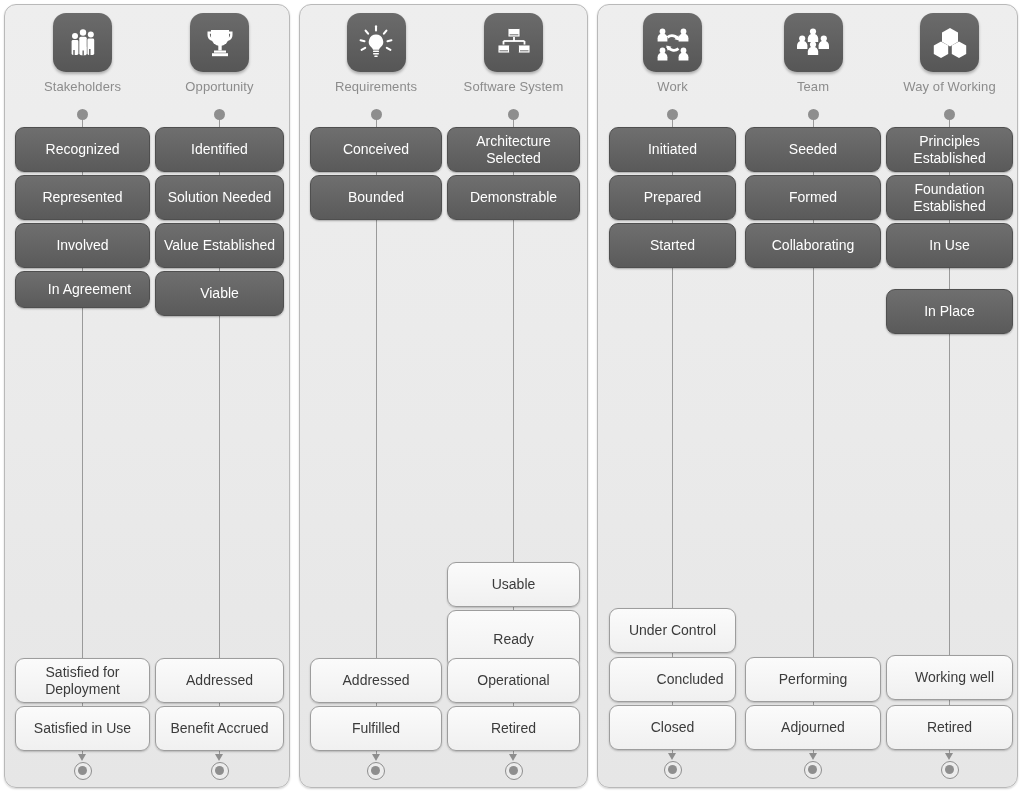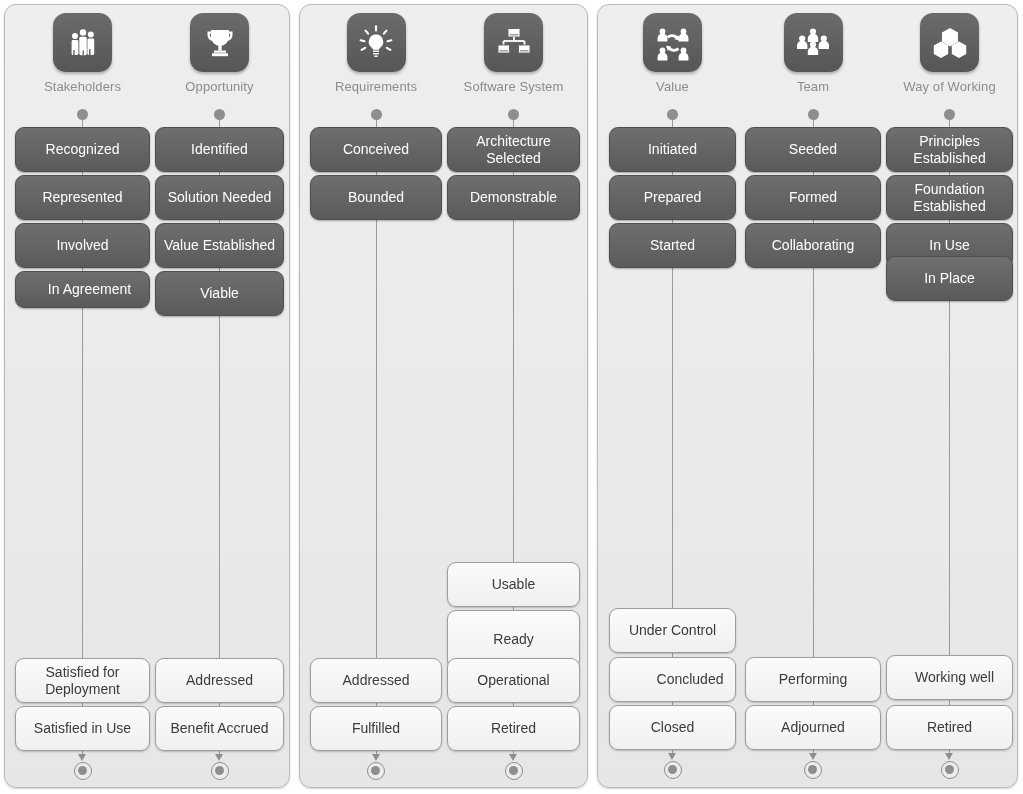--- a/index.html
+++ b/index.html
@@ -291,21 +291,21 @@
               <path d="M25.6 37.5 v-3.2 a4.9 4.9 0 0 1 9.8 0 v3.2 z"></path>
       </g>
       <g fill="none" stroke="#ffffff" stroke-width="2.8">
         <path d="M25.6 16.6 a7.4 7.4 0 0 0 -11.1 -2.3"></path>
         <path d="M14.4 23.4 a7.4 7.4 0 0 0 11.1 2.3"></path>
       </g>
       <path d="M25.2 12.2 l1.6 5.2 l-5.3 -1.2 z" fill="#ffffff"></path>
       <path d="M14.8 27.8 l-1.6 -5.2 l5.3 1.2 z" fill="#ffffff"></path>
     </svg>
         </div>
-        <div class="alpha-title">Value</div>
+        <div class="alpha-title">Work</div>
         <div class="lifeline" style="height: 642px;"></div>
         <div class="start-dot"></div>
         <div class="state dark" style="top: 122px; height: 45px; left: 0px; width: 100%;">Initiated</div>
         <div class="state dark" style="top: 170px; height: 45px; left: 0px; width: 100%;">Prepared</div>
         <div class="state dark" style="top: 218px; height: 45px; left: 0px; width: 100%;">Started</div>
         <div class="state light" style="top: 603px; height: 45px; left: 0px; width: 100%;">Under Control</div>
         <div class="state light" style="top: 652px; height: 45px; left: 0px; width: 100%; padding-left: 41px;">Concluded</div>
         <div class="state light" style="top: 700px; height: 45px; left: 0px; width: 100%;">Closed</div>
         <div class="end-marker" style="top: 748px;">
           <div class="end-arrow"></div>
@@ -345,21 +345,21 @@
       <polygon points="10,17.5 17.2,21.6 17.2,29.9 10,34 2.8,29.9 2.8,21.6"></polygon>
       <polygon points="28,17.5 35.2,21.6 35.2,29.9 28,34 20.8,29.9 20.8,21.6"></polygon>
     </svg>
         </div>
         <div class="alpha-title">Way of Working</div>
         <div class="lifeline" style="height: 642px;"></div>
         <div class="start-dot"></div>
         <div class="state dark" style="top: 122px; height: 45px; left: 0px; width: 100%;">Principles Established</div>
         <div class="state dark" style="top: 170px; height: 45px; left: 0px; width: 100%;">Foundation Established</div>
         <div class="state dark" style="top: 218px; height: 45px; left: 0px; width: 100%;">In Use</div>
-        <div class="state dark" style="top: 251px; height: 45px; left: 0px; width: 100%;">In Place</div>
+        <div class="state dark" style="top: 284px; height: 45px; left: 0px; width: 100%;">In Place</div>
         <div class="state light" style="top: 650px; height: 45px; left: 0px; width: 100%; padding-left: 16px;">Working well</div>
         <div class="state light" style="top: 700px; height: 45px; left: 0px; width: 100%;">Retired</div>
         <div class="end-marker" style="top: 748px;">
           <div class="end-arrow"></div>
           <div class="end-circle"></div>
         </div>
       </div>
     </div>
   </div>
 

